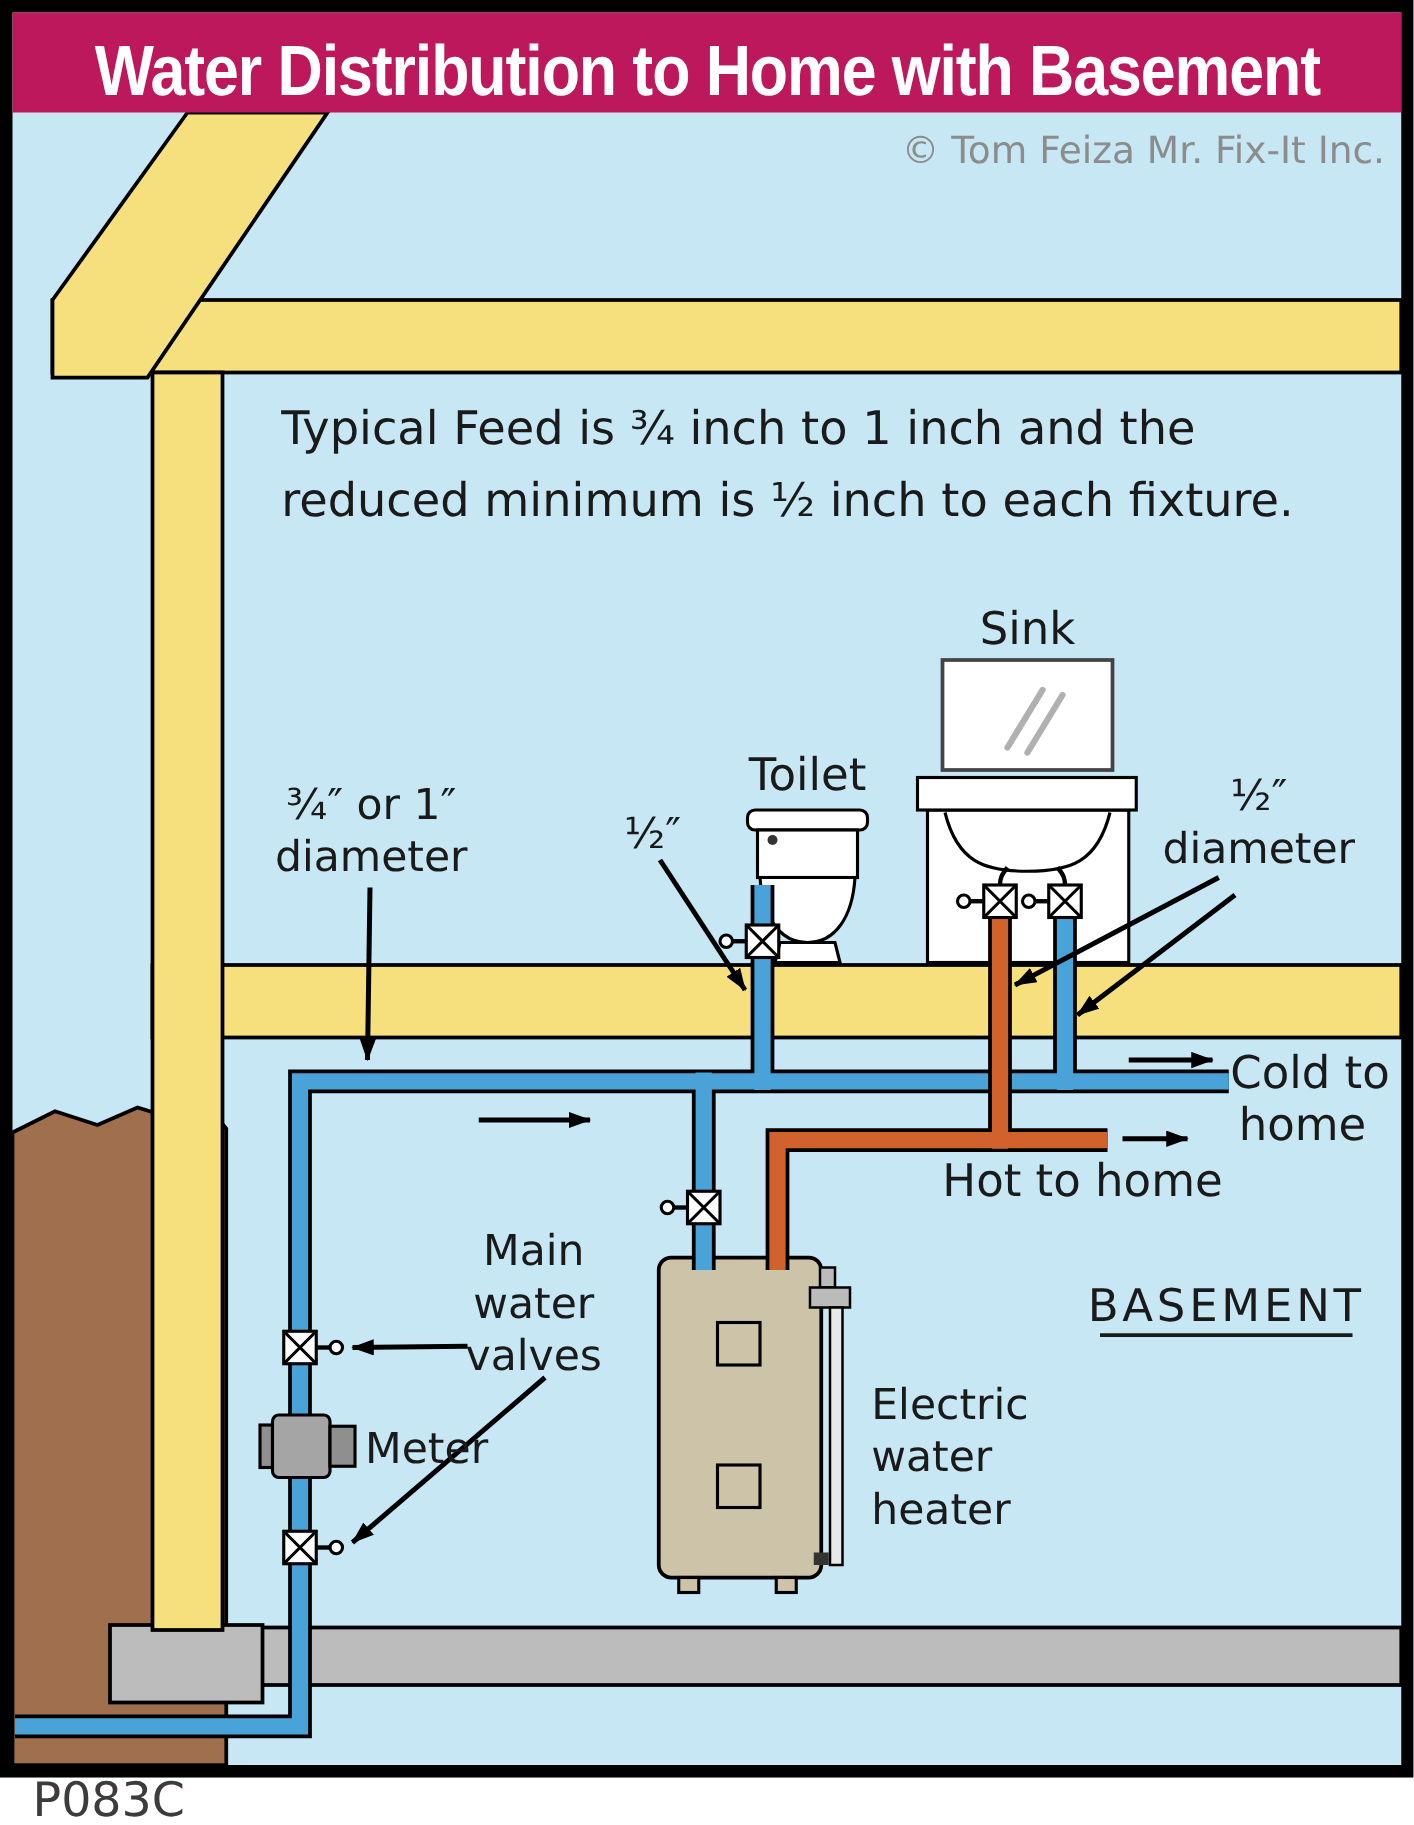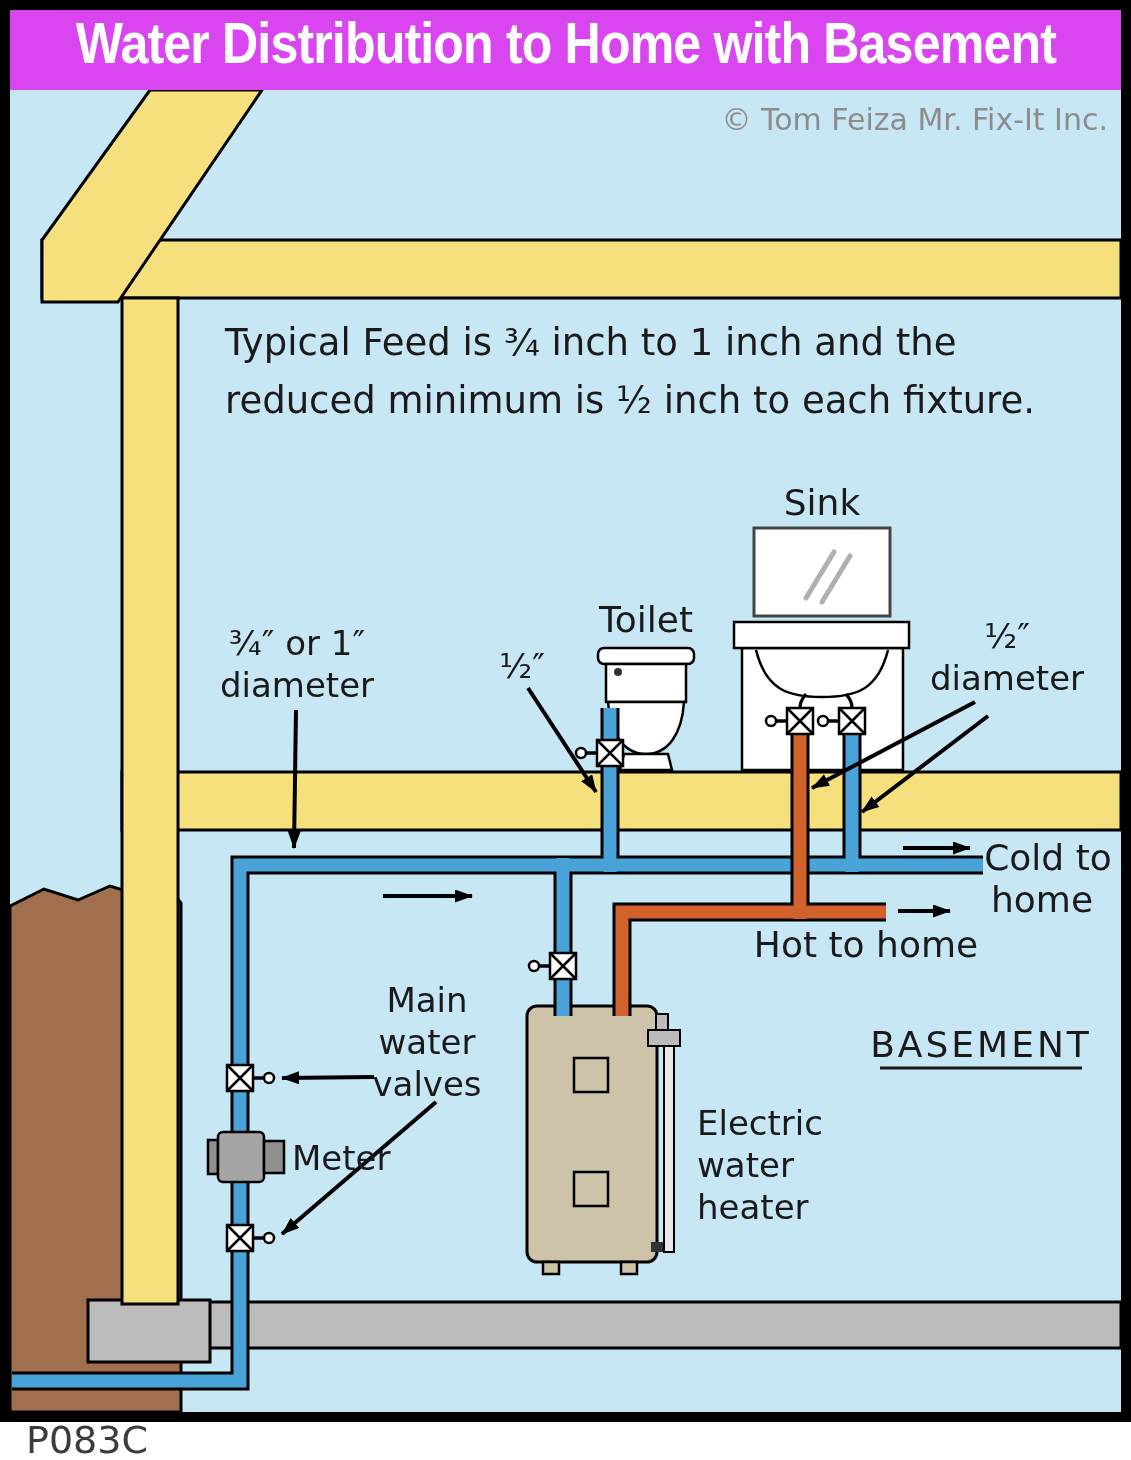--- a/index.html
+++ b/index.html
@@ -7,21 +7,21 @@
     position:relative; width:1131px; height:1460px; background:#ffffff;
     font-family:"DejaVu Sans", sans-serif; overflow:hidden;
   }
   .panel {
     position:absolute; left:0; top:0; width:1131px; height:1422px;
     background:#c7e7f5; border:10px solid #000; box-sizing:border-box;
   }
   .diagram { position:absolute; left:0; top:0; width:1131px; height:1460px; }
   .title-bar {
     position:absolute; left:10px; top:10px; width:1111px; height:80px;
-    background:#d946ef; display:flex; align-items:flex-start; justify-content:center;
+    background:#be185d; display:flex; align-items:flex-end; justify-content:center;
   }
   .title-bar h1 {
     margin:0; color:#fff; font-family:"Liberation Sans", sans-serif;
     font-weight:700; font-size:57px; letter-spacing:-1px; white-space:nowrap;
     transform:scaleX(0.88);
   }
   .code {
     position:absolute; left:26px; top:1418px; font-size:38px; color:#3c3c3c;
   }
   text { font-family:"DejaVu Sans", sans-serif; fill:#1a1a1a; }

